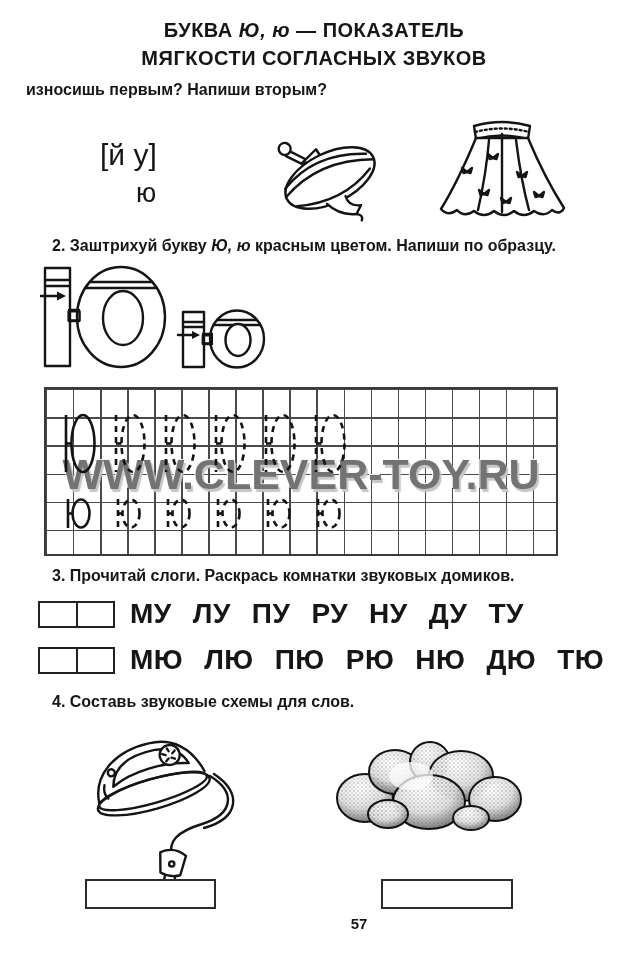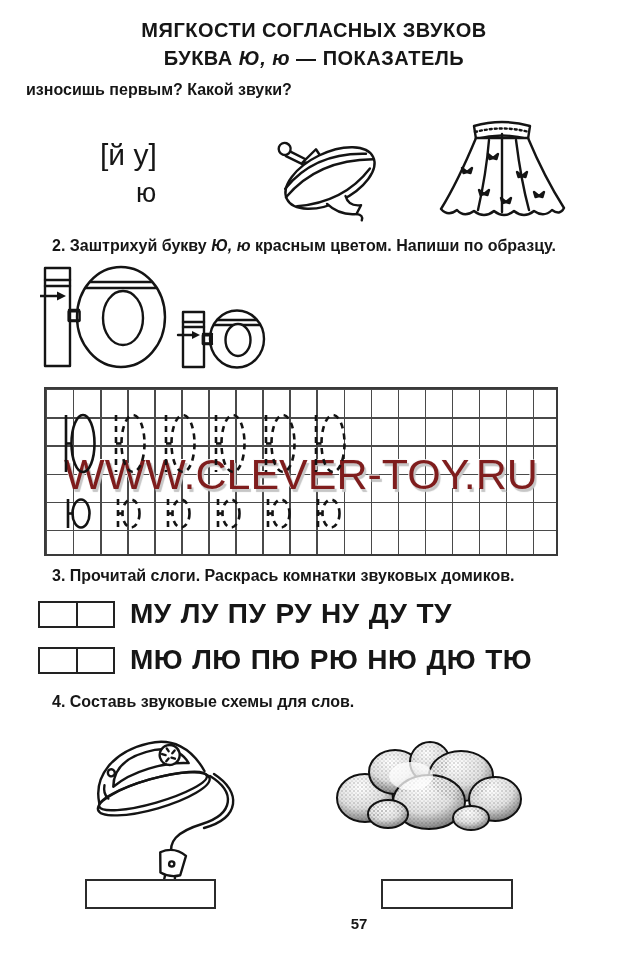--- a/index.html
+++ b/index.html
@@ -25,29 +25,29 @@
   
   .grid{
     left:44px;top:387px;width:514px;height:169px;border:2px solid #3a3a3a;
     box-sizing:border-box;
     background:
       repeating-linear-gradient(to right,  #4a4a4a 0 1.4px, transparent 1.4px 27.05px),
       repeating-linear-gradient(to bottom, #4a4a4a 0 1.4px, transparent 1.4px 28.2px);
   }
   .watermark{
     left:44px;top:450px;width:514px;text-align:center;
-    font-size:43px;font-weight:normal;letter-spacing:0px;color:#7f1d1d;
+    font-size:43px;font-weight:bold;letter-spacing:0px;color:#737373;
     text-shadow:2px 3px 1px #c6c6c6, -1px -1px 0 #fafafa;
     z-index:3;white-space:nowrap;
   }
   .grid-letters{left:44px;top:387px;z-index:4;}
   .grid-letters line,.grid-letters ellipse{stroke:#131313;stroke-width:2.6;fill:none;}
   .grid-letters .dashed{stroke-dasharray:6 5;}
   
-  .syl-row{left:130px;width:470px;display:flex;gap:9px;
+  .syl-row{left:130px;width:470px;display:flex;gap:21px;
            font-size:28px;font-weight:bold;letter-spacing:.5px;}
   .sound-box{left:38px;width:77px;height:27px;border:2px solid #222;
              box-sizing:border-box;display:flex;}
   .sound-box .cell{flex:1;border-right:2px solid #222;}
   .sound-box .cell:last-child{border-right:none;}
   
   .answer-box{height:30px;border:2px solid #2b2b2b;box-sizing:border-box;background:#fff;}
   
   .pagenum{left:0;top:915px;width:628px;text-align:center;
            font-size:15px;font-weight:bold;margin-left:45px;}
@@ -56,26 +56,26 @@
     stroke:#141414;fill:none;stroke-width:2.4;stroke-linecap:round;stroke-linejoin:round;}
   .lineart .fillw{fill:#ffffff;}
   .lineart .fillb{fill:#141414;stroke:none;}
 </style>
 </head>
 <body>
 
 <div class="page">
 
   <div class="abs title">
+    <div><span>БУКВА </span><span class="it">Ю, ю</span><span> — ПОКАЗАТЕЛЬ</span></div>
     <div>МЯГКОСТИ СОГЛАСНЫХ ЗВУКОВ</div>
-    <div><span>БУКВА </span><span class="it">Ю, ю</span><span> — ПОКАЗАТЕЛЬ</span></div>
   </div>
 
   <div class="abs task-par" style="top:80px">
-    <div>износишь первым? Какой звуки?</div>
+    <div>износишь первым? Напиши вторым?</div>
   </div>
 
   <div class="abs transcription">[й у]</div>
   <div class="abs small-yu">ю</div>
 
   <svg class="abs lineart" style="left:272px;top:118px" width="120" height="112" viewBox="0 0 120 112">
     <g transform="rotate(-26 58 60)">
       <circle cx="30" cy="14" r="6" class="fillw"></circle>
       <line x1="34" y1="19" x2="47" y2="36"></line>
       <line x1="28" y1="21" x2="42" y2="39"></line>

